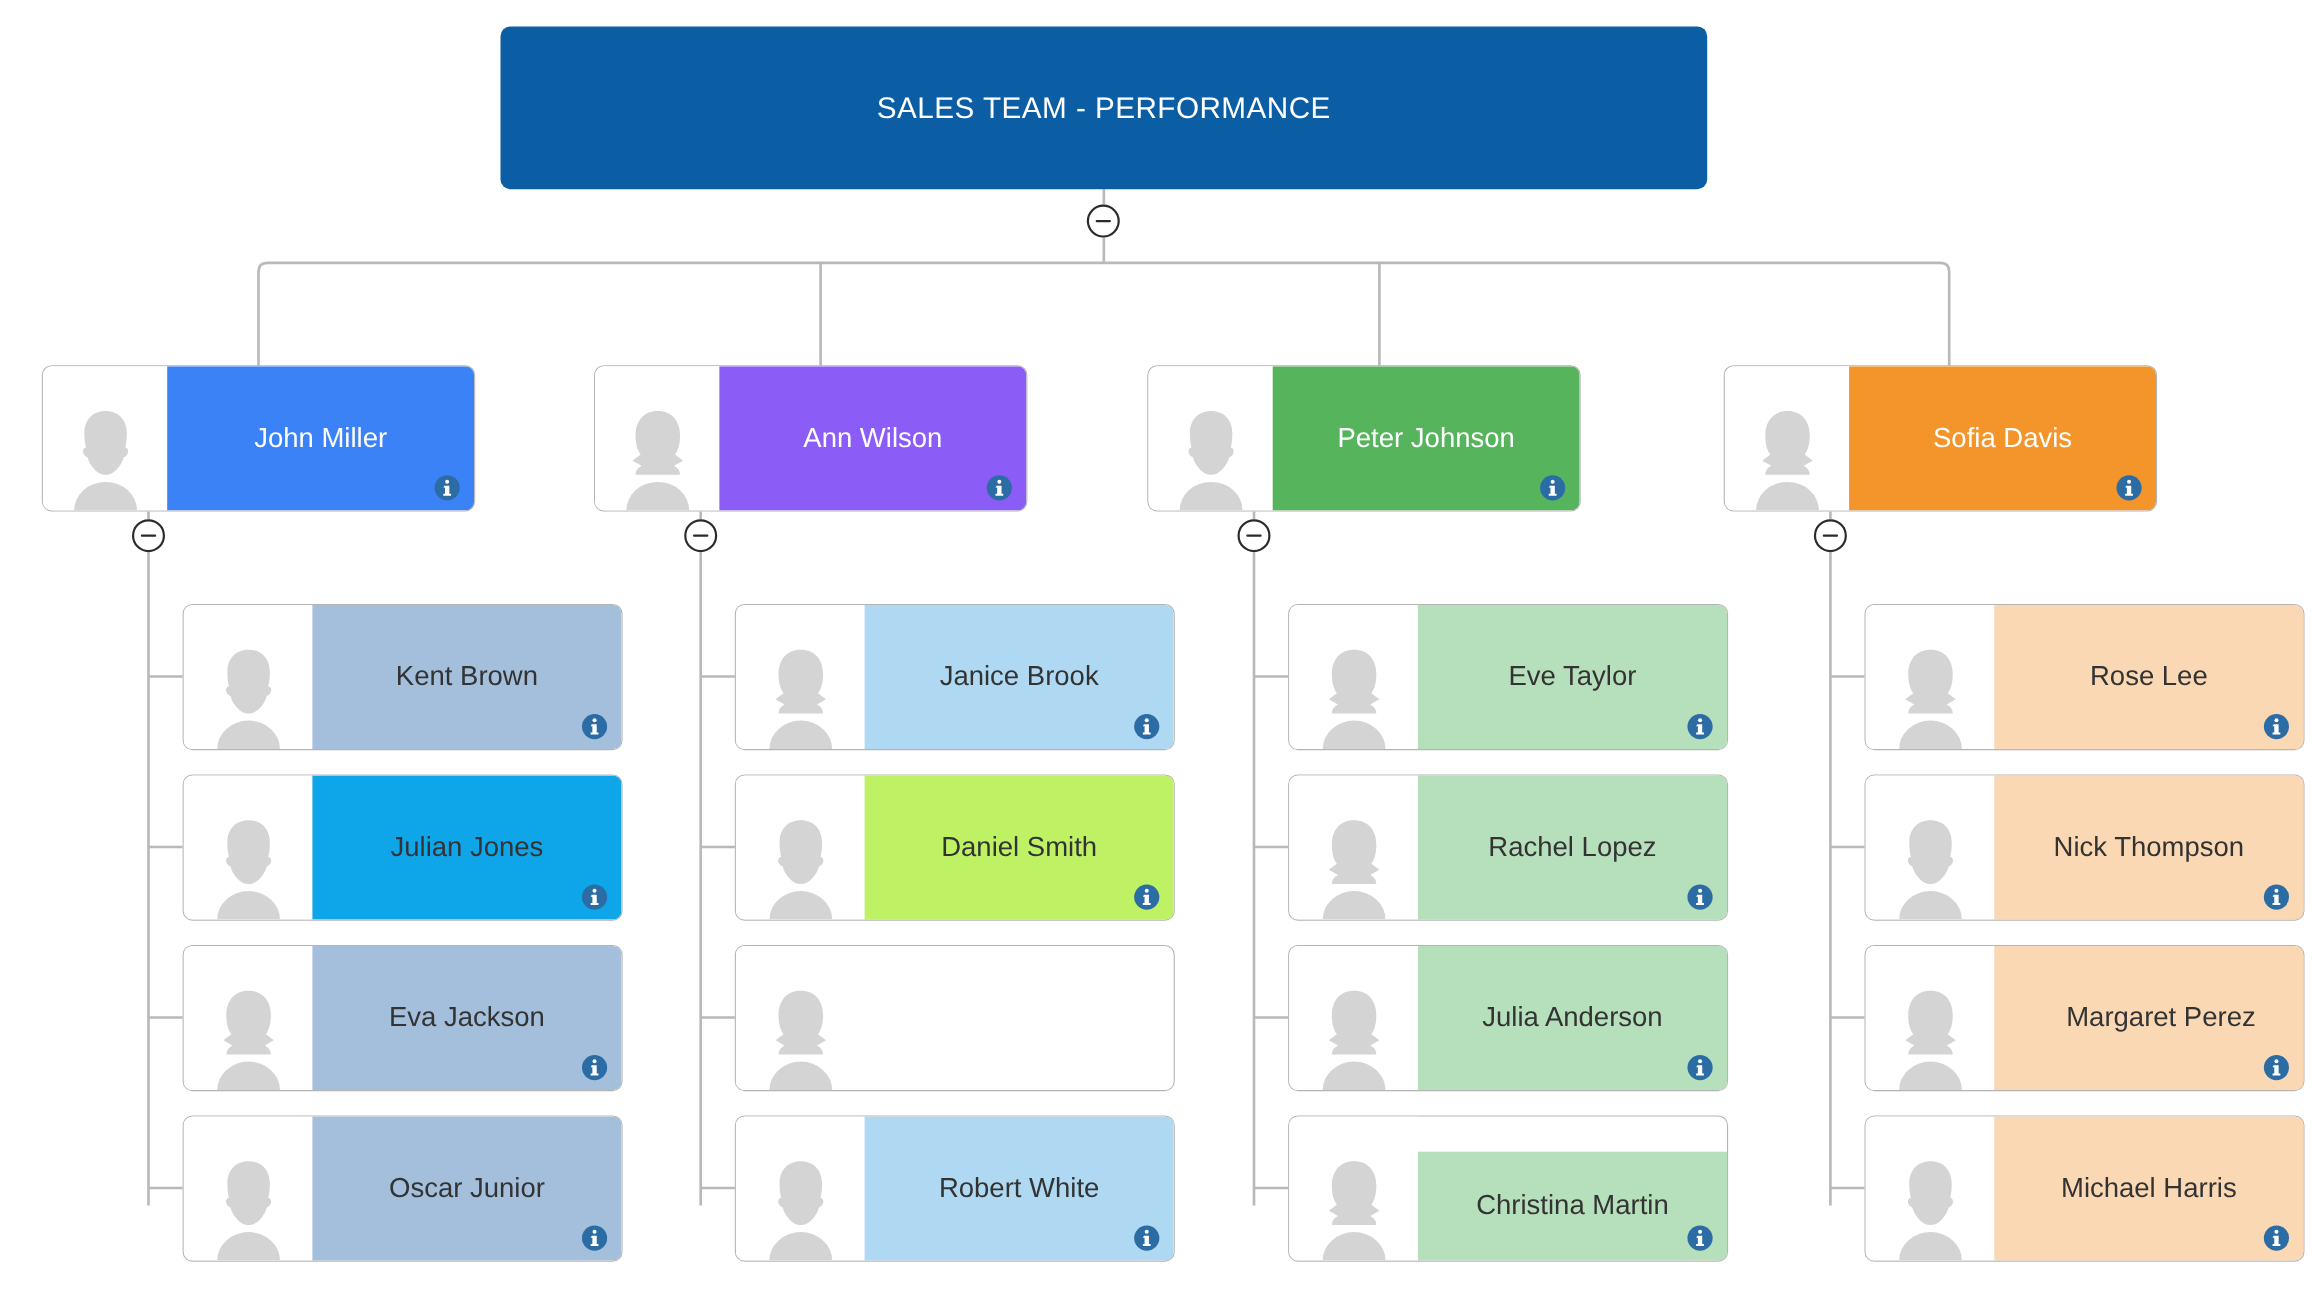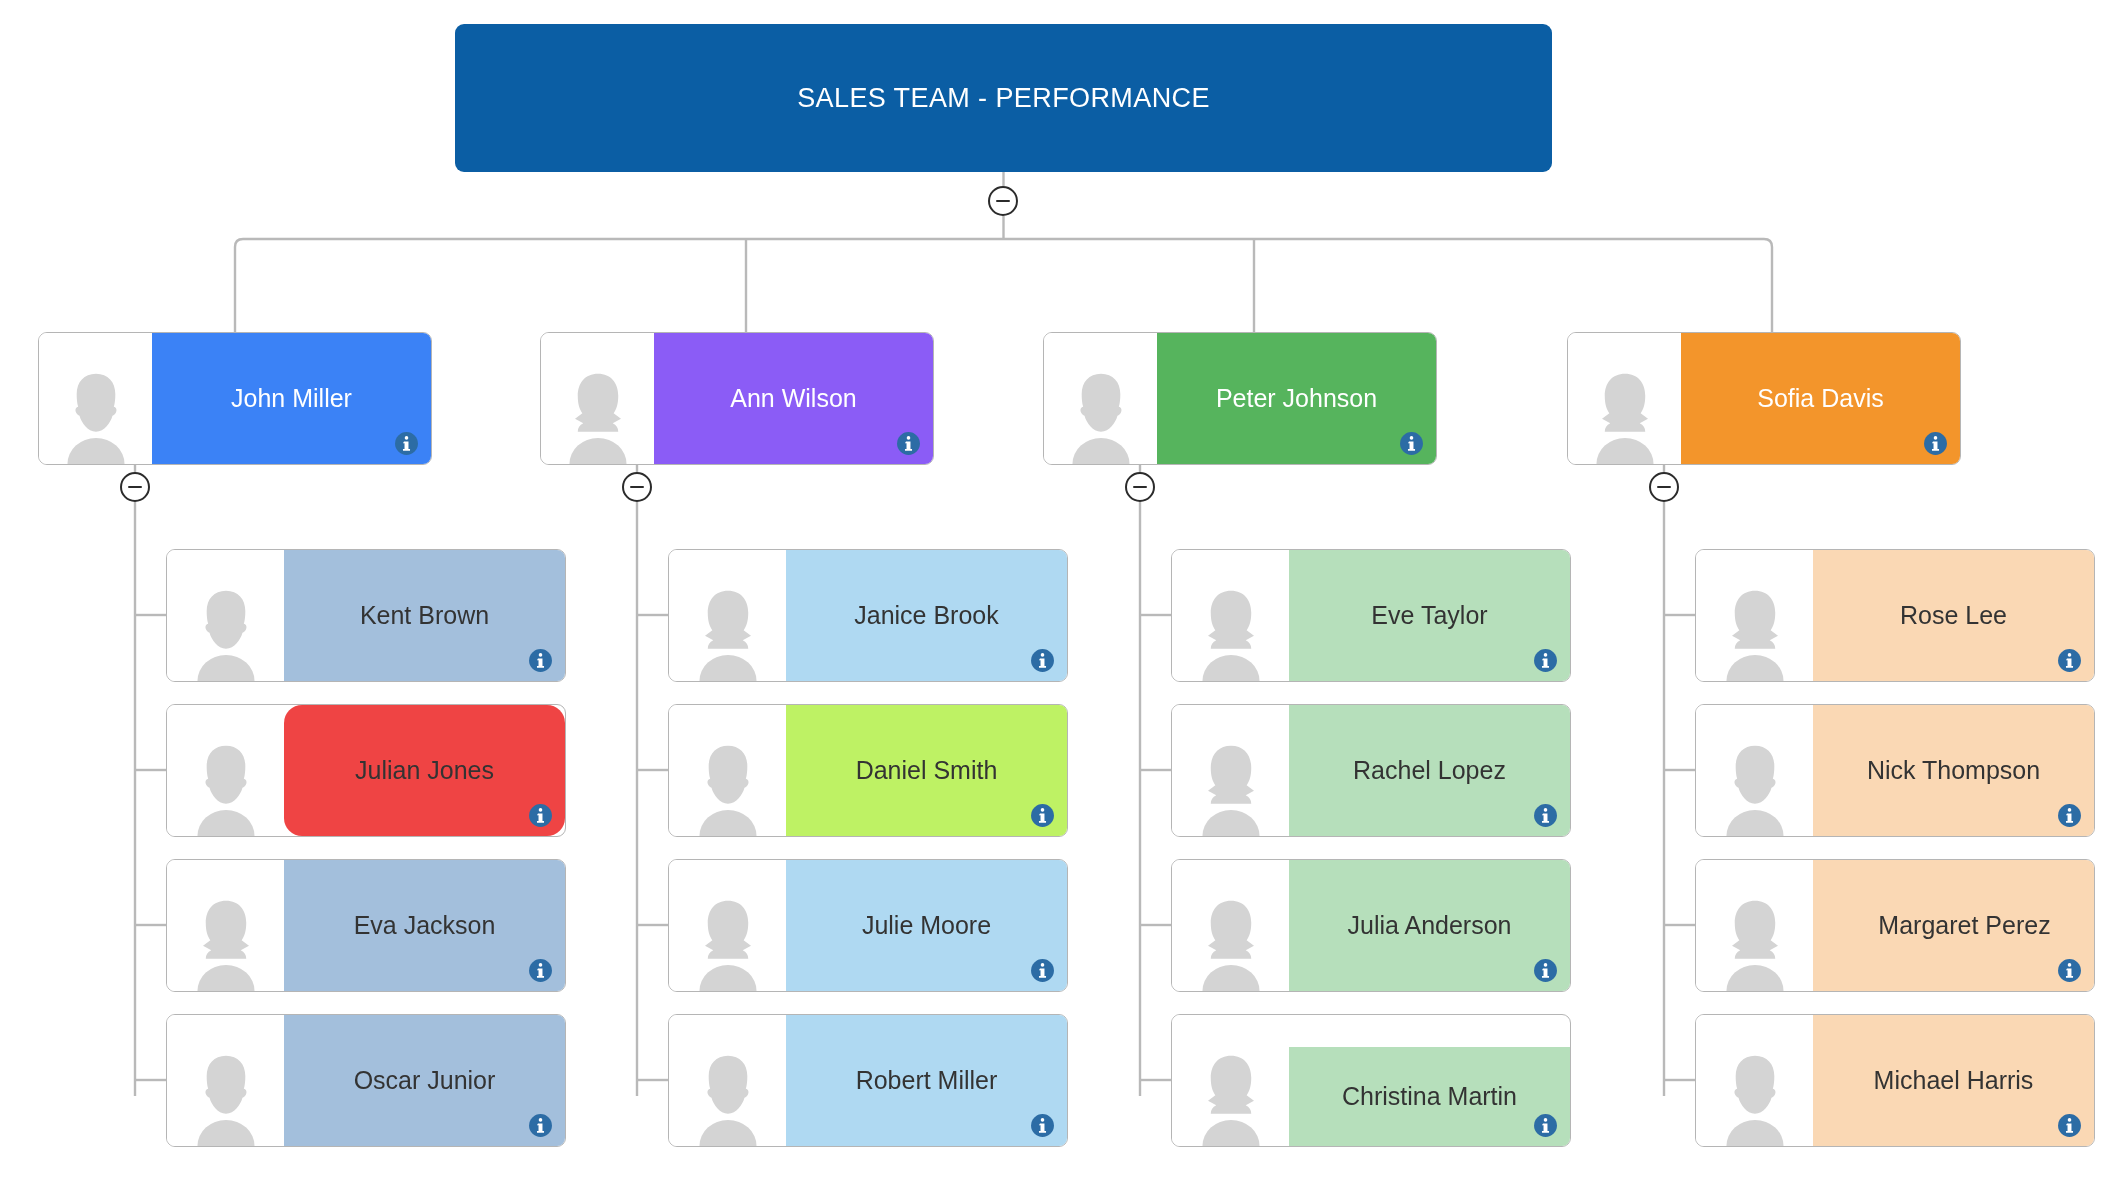--- a/index.html
+++ b/index.html
@@ -234,21 +234,21 @@
           </span>
         </div>
       </div>
       <div class="card member" style="left: 166px; top: 704px;">
         <div class="avatar-pane">
           <svg width="92" height="96" viewBox="0 0 100 104">
             <path fill="#d4d4d4" d="M50 6c-13 0-21 9-21 22 0 5 .4 10 1.6 14-2.6.6-3.6 3.4-2.4 6 .9 2 2.4 3.4 3.9 3.6C34 59 41 69 50 69s16-10 17.9-17.4c1.5-.2 3-1.6 3.9-3.6 1.2-2.6.2-5.4-2.4-6C70.6 38 71 33 71 28 71 15 63 6 50 6z"></path>
             <ellipse fill="#d4d4d4" cx="50" cy="104" rx="31" ry="28"></ellipse>
           </svg>
         </div>
-        <div class="name-pane" style="background:#ef4444;border-radius:18px;">
+        <div class="name-pane" style="background:#0ea5e9;">
           <span class="person-name">Julian Jones</span>
           <span class="info-icon">
             <svg width="25" height="25" viewBox="0 0 24 24">
               <circle cx="12" cy="12" r="11" fill="#2c6ca5"></circle>
               <circle cx="12" cy="6.6" r="1.75" fill="#ffffff"></circle>
               <path fill="#ffffff" d="M9.6 10.1h4.3v7.1h1.5v1.7H8.6v-1.7h1.5v-5.4H8.6z"></path>
             </svg>
           </span>
         </div>
       </div>
@@ -343,40 +343,30 @@
           </span>
         </div>
       </div>
       <div class="card member" style="left: 668px; top: 859px;">
         <div class="avatar-pane">
           <svg width="92" height="96" viewBox="0 0 100 104">
             <path fill="#d4d4d4" d="M50 6c-14 0-22 10-22 24 0 9 2 15 5 19l-8 6 9 5c-4 2-6 5-6 9h44c0-4-2-7-6-9l9-5-8-6c3-4 5-10 5-19 0-14-8-24-22-24z"></path>
             <ellipse fill="#d4d4d4" cx="50" cy="104" rx="31" ry="28"></ellipse>
           </svg>
         </div>
+      </div>
+      <div class="card member" style="left: 668px; top: 1014px;">
+        <div class="avatar-pane">
+          <svg width="92" height="96" viewBox="0 0 100 104">
+            <path fill="#d4d4d4" d="M50 6c-13 0-21 9-21 22 0 5 .4 10 1.6 14-2.6.6-3.6 3.4-2.4 6 .9 2 2.4 3.4 3.9 3.6C34 59 41 69 50 69s16-10 17.9-17.4c1.5-.2 3-1.6 3.9-3.6 1.2-2.6.2-5.4-2.4-6C70.6 38 71 33 71 28 71 15 63 6 50 6z"></path>
+            <ellipse fill="#d4d4d4" cx="50" cy="104" rx="31" ry="28"></ellipse>
+          </svg>
+        </div>
         <div class="name-pane" style="background:#afd9f2;">
-          <span class="person-name">Julie Moore</span>
-          <span class="info-icon">
-            <svg width="25" height="25" viewBox="0 0 24 24">
-              <circle cx="12" cy="12" r="11" fill="#2c6ca5"></circle>
-              <circle cx="12" cy="6.6" r="1.75" fill="#ffffff"></circle>
-              <path fill="#ffffff" d="M9.6 10.1h4.3v7.1h1.5v1.7H8.6v-1.7h1.5v-5.4H8.6z"></path>
-            </svg>
-          </span>
-        </div>
-      </div>
-      <div class="card member" style="left: 668px; top: 1014px;">
-        <div class="avatar-pane">
-          <svg width="92" height="96" viewBox="0 0 100 104">
-            <path fill="#d4d4d4" d="M50 6c-13 0-21 9-21 22 0 5 .4 10 1.6 14-2.6.6-3.6 3.4-2.4 6 .9 2 2.4 3.4 3.9 3.6C34 59 41 69 50 69s16-10 17.9-17.4c1.5-.2 3-1.6 3.9-3.6 1.2-2.6.2-5.4-2.4-6C70.6 38 71 33 71 28 71 15 63 6 50 6z"></path>
-            <ellipse fill="#d4d4d4" cx="50" cy="104" rx="31" ry="28"></ellipse>
-          </svg>
-        </div>
-        <div class="name-pane" style="background:#afd9f2;">
-          <span class="person-name">Robert Miller</span>
+          <span class="person-name">Robert White</span>
           <span class="info-icon">
             <svg width="25" height="25" viewBox="0 0 24 24">
               <circle cx="12" cy="12" r="11" fill="#2c6ca5"></circle>
               <circle cx="12" cy="6.6" r="1.75" fill="#ffffff"></circle>
               <path fill="#ffffff" d="M9.6 10.1h4.3v7.1h1.5v1.7H8.6v-1.7h1.5v-5.4H8.6z"></path>
             </svg>
           </span>
         </div>
       </div>
       <div class="card lead" style="left: 1043px; top: 332px;">

